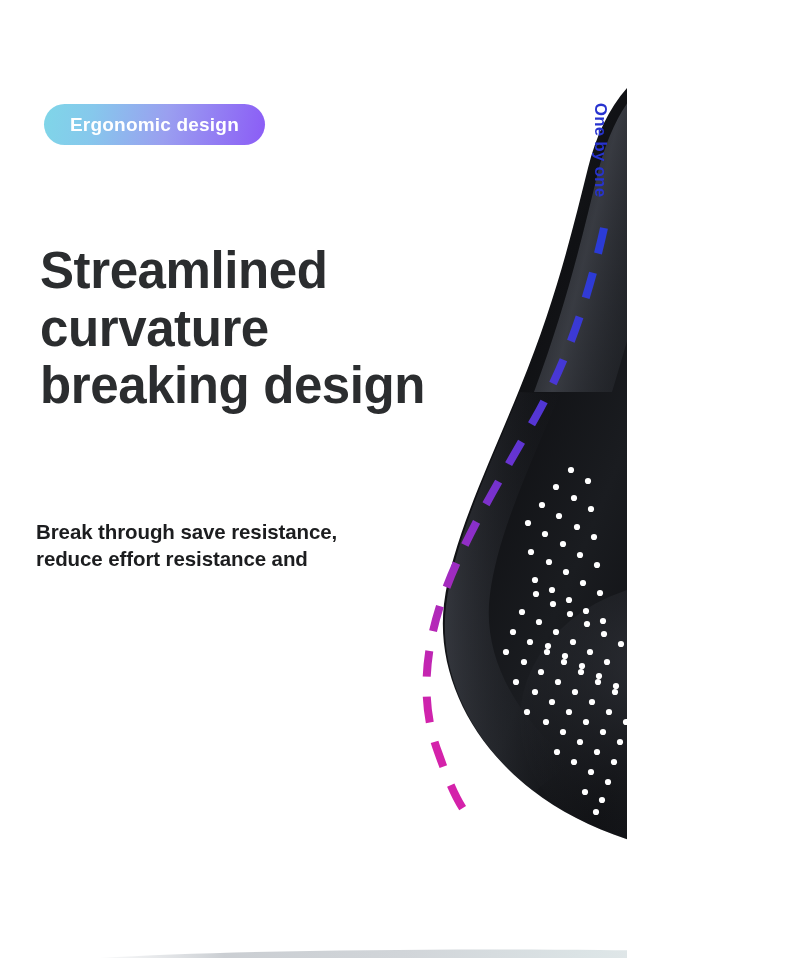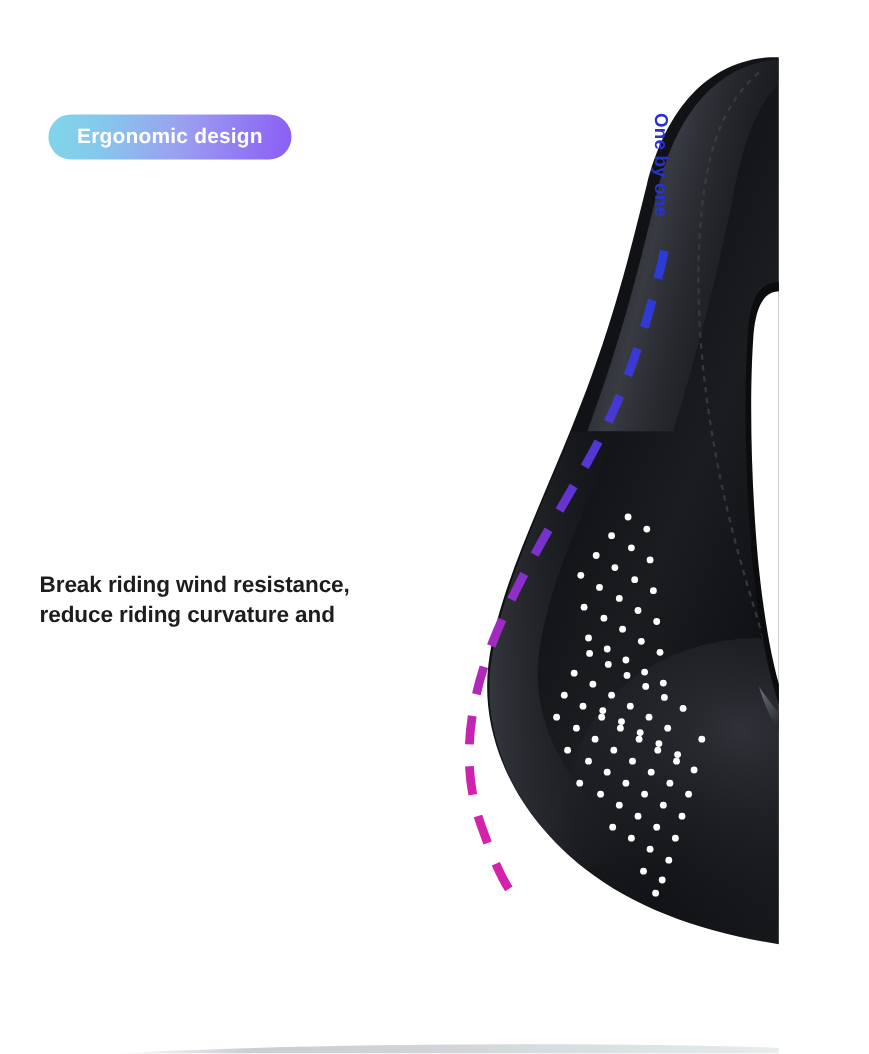--- a/index.html
+++ b/index.html
@@ -5,21 +5,21 @@
   html, body {
     margin: 0;
     padding: 0;
     background: #ffffff;
   }
   body {
     font-family: "Liberation Sans", sans-serif;
   }
   #page {
     position: relative;
-    width: 708px;
+    width: 627px;
     height: 958px;
     background: #ffffff;
     overflow: hidden;
   }
 
   
   #product-photo {
     position: absolute;
     inset: 0;
     width: 790px;
@@ -323,24 +323,29 @@
              C 588 300, 566 364, 534 420
              C 500 480, 466 534, 444 594
              C 424 650, 420 704, 438 752
              C 448 780, 456 800, 468 816" fill="none" stroke="url(#curveGrad)" stroke-width="8" stroke-linecap="butt" stroke-dasharray="26 20"></path>
   </svg>
 
   <div id="badge">
     <span class="badge-label">Ergonomic design</span>
   </div>
 
+  <div id="headline">
+    <span class="hl-line">Streamlined</span>
+    <span class="hl-line">curvature</span>
+    <span class="hl-line">breaking design</span>
+  </div>
 
   <div id="subcopy">
-    <span class="sub-line">Break riding wind resistance,</span>
-    <span class="sub-line">reduce riding curvature and</span>
+    <span class="sub-line">Break through save resistance,</span>
+    <span class="sub-line">reduce effort resistance and</span>
   </div>
 
   <div id="vertical-caption">
     <span class="vcap-label">One by one</span>
   </div>
 
   <svg id="bottom-peek" viewBox="0 0 790 16" preserveAspectRatio="none" aria-hidden="true">
     <defs>
       <linearGradient id="peekGrad" x1="0" y1="0" x2="1" y2="0">
         <stop offset="0%" stop-color="#cfd3d8" stop-opacity="0.15"></stop>

